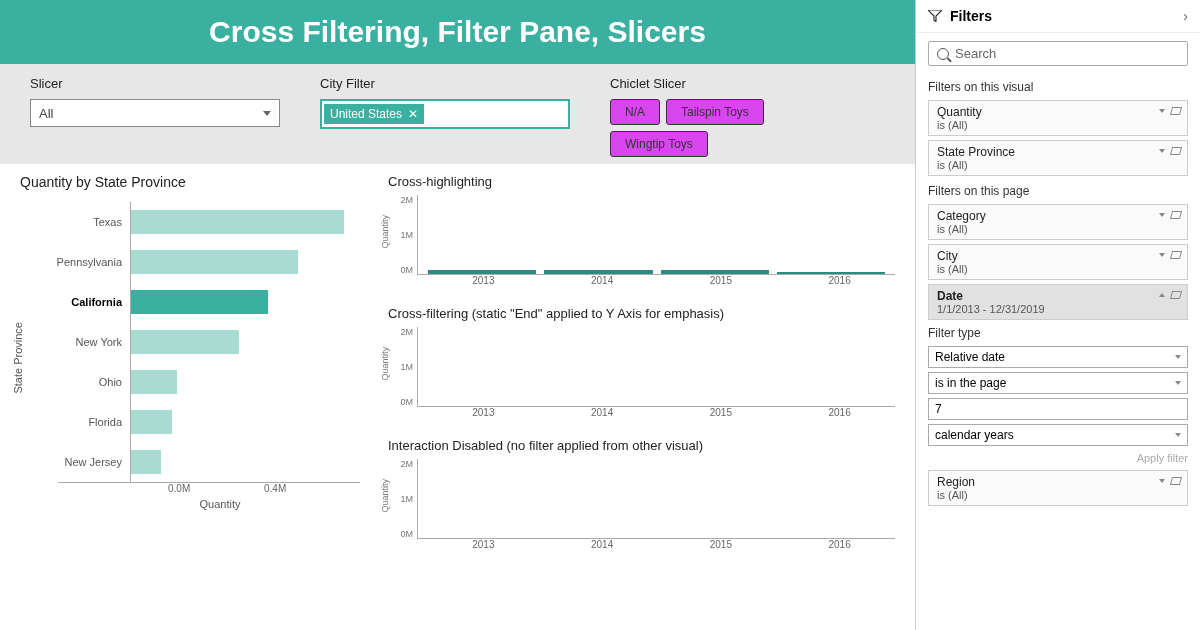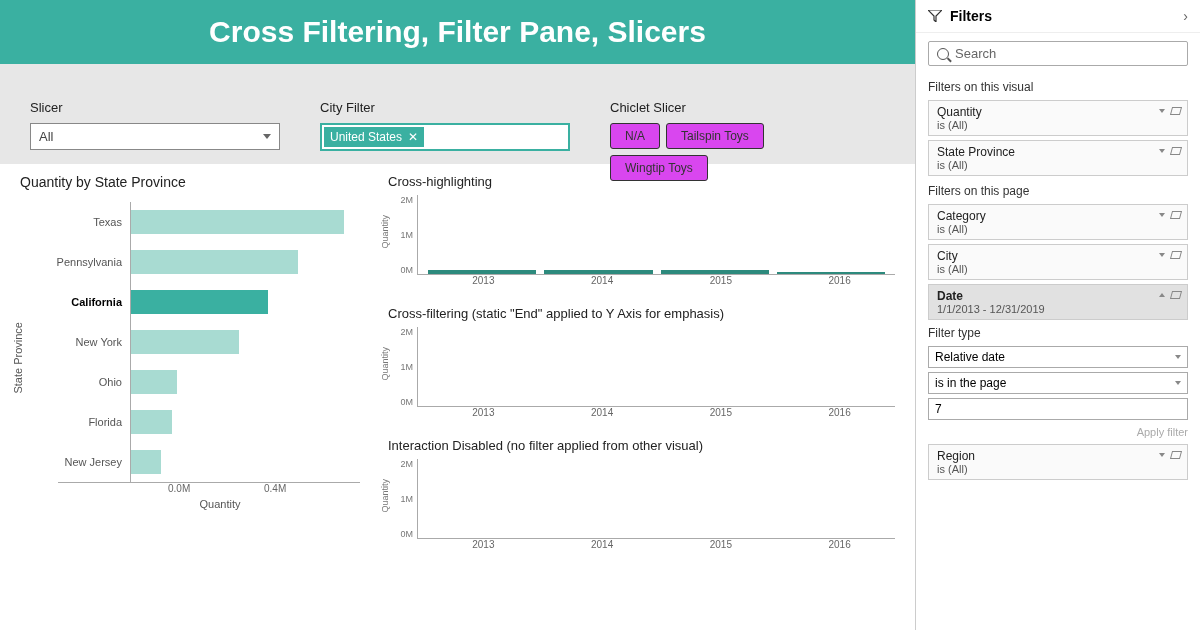--- a/index.html
+++ b/index.html
@@ -1,21 +1,21 @@
 <!DOCTYPE html>
 <html><head>
 <meta charset="utf-8">
 <style>
 * { box-sizing: border-box; margin: 0; padding: 0; font-family: 'Segoe UI', Arial, sans-serif; }
 body { background: #fff; width: 1200px; height: 630px; overflow: hidden; display: flex; }
 .main { width: 915px; display: flex; flex-direction: column; }
 .header { background: #3ab0a1; color: #fff; height: 64px; display: flex; align-items: center; justify-content: center; }
 .header h1 { font-size: 30px; font-weight: bold; }
 .slicers-row { background: #e7e7e7; padding: 12px 30px 14px 30px; display: flex; gap: 40px; height: 100px; }
-.slicer-block { display: flex; flex-direction: column; gap: 8px; margin-top: 24px; }
+.slicer-block { display: flex; flex-direction: column; gap: 8px; }
 .slicer-label { font-size: 13px; color: #222; }
 .slicer-dropdown { background: #fff; border: 1px solid #888; width: 250px; height: 28px; display: flex; align-items: center; justify-content: space-between; padding: 0 8px; font-size: 13px; color: #444; }
 .chev { width: 0; height: 0; border-left: 4px solid transparent; border-right: 4px solid transparent; border-top: 5px solid #666; }
 .smart-filter { background: #fff; border: 2px solid #3ab0a1; width: 250px; height: 30px; display: flex; align-items: center; padding: 2px; }
 .smart-tag { background: #3ab0a1; color: #fff; font-size: 12px; padding: 3px 6px; display: flex; align-items: center; gap: 6px; }
 .chiclet-row { display: flex; gap: 6px; flex-wrap: wrap; width: 220px; }
 .chiclet { border: 1px solid #333; background: #d946ef; border-radius: 3px; padding: 5px 14px; font-size: 12px; color: #333; }
 .content { display: flex; flex: 1; padding: 10px 20px 0 20px; gap: 20px; }
 .left-chart { width: 340px; }
 .chart-title { font-size: 14px; color: #222; margin-bottom: 12px; }
@@ -317,20 +317,24 @@
   <div class="fp-sub">Filter type</div>
   <div class="fp-select">
     <span>Relative date</span>
     <span class="chev-s chev-down"></span>
   </div>
   <div class="fp-select">
     <span>is in the page</span>
     <span class="chev-s chev-down"></span>
   </div>
   <div class="fp-input">7</div>
+  <div class="fp-select">
+    <span>calendar years</span>
+    <span class="chev-s chev-down"></span>
+  </div>
   <div class="fp-apply">Apply filter</div>
   <div class="fp-card">
     <div class="fp-card-t">Region</div>
     <div class="fp-card-v">is (All)</div>
     <div class="fp-card-icons">
         <span class="chev-s chev-down"></span>
         <span class="eraser"></span>
       </div>
   </div>
 </div>

